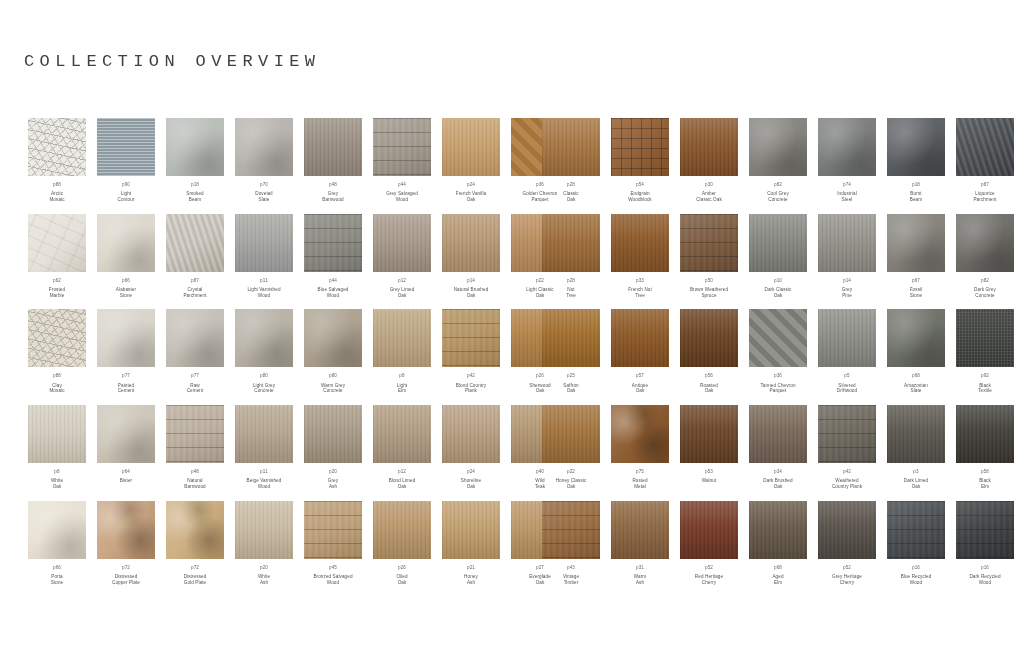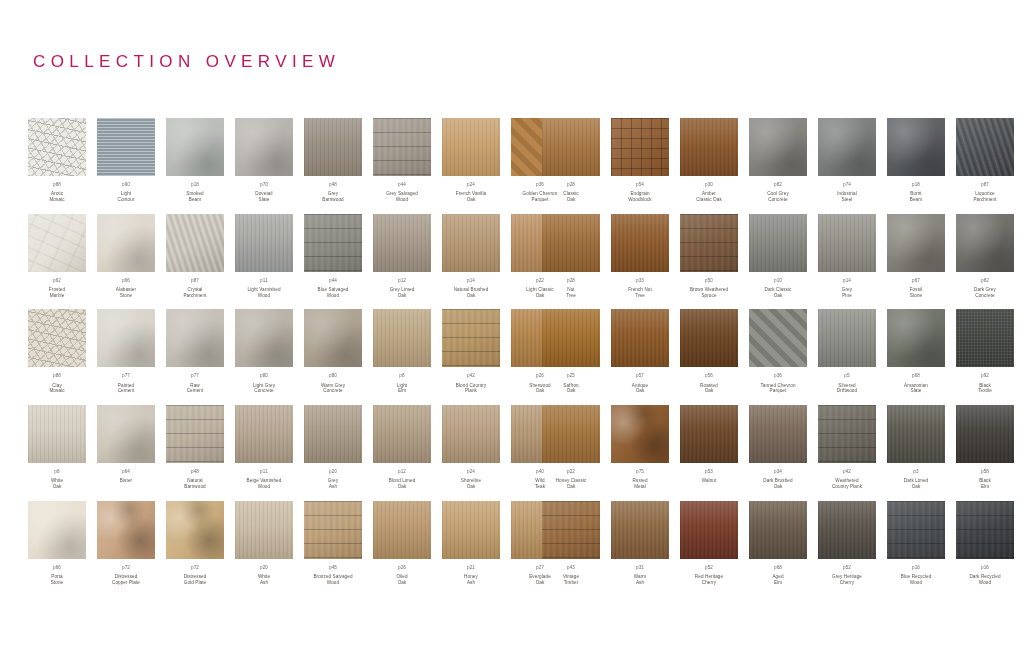--- a/index.html
+++ b/index.html
@@ -17,27 +17,27 @@
     position: relative;
   }
   .page {
     width: 1024px;
     height: 649px;
     position: relative;
     background: #ffffff;
   }
   .page-title {
     position: absolute;
-    left: 33px;
+    left: 24px;
     top: 52px;
     font-size: 17px;
     letter-spacing: 5.4px;
-    color: #be185d;
+    color: #404040;
     font-weight: 400;
-    font-family: Liberation Sans, sans-serif;
+    font-family: Liberation Mono, monospace;
     white-space: nowrap;
   }
   .panels {
     position: absolute;
     left: 0;
     top: 118px;
     width: 1024px;
     display: flex;
     flex-direction: row;
   }

